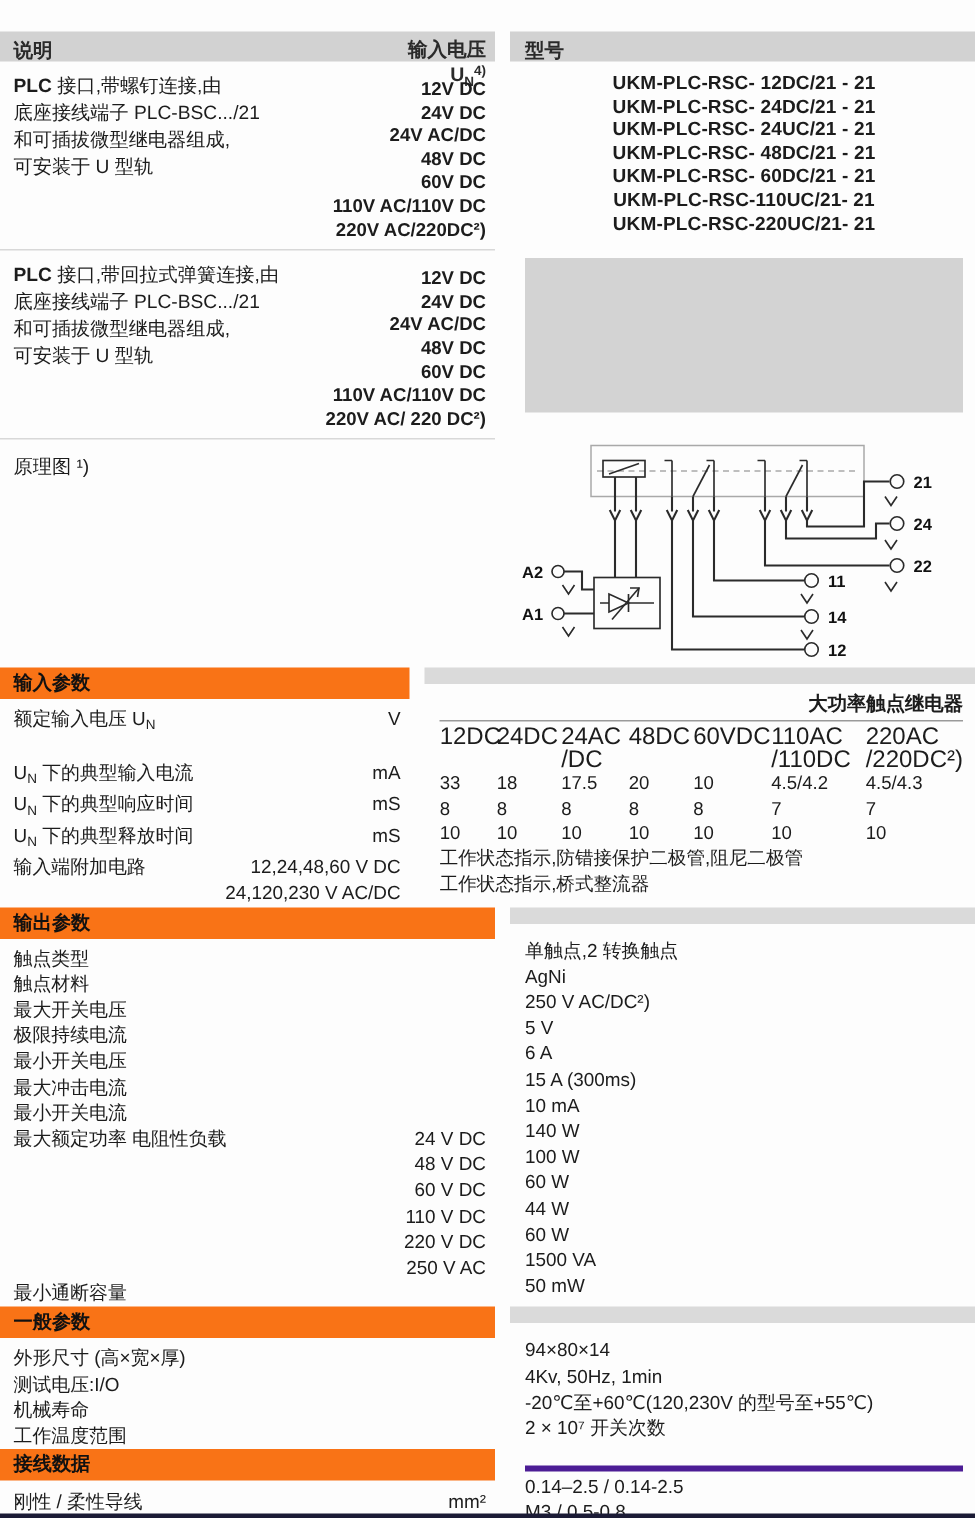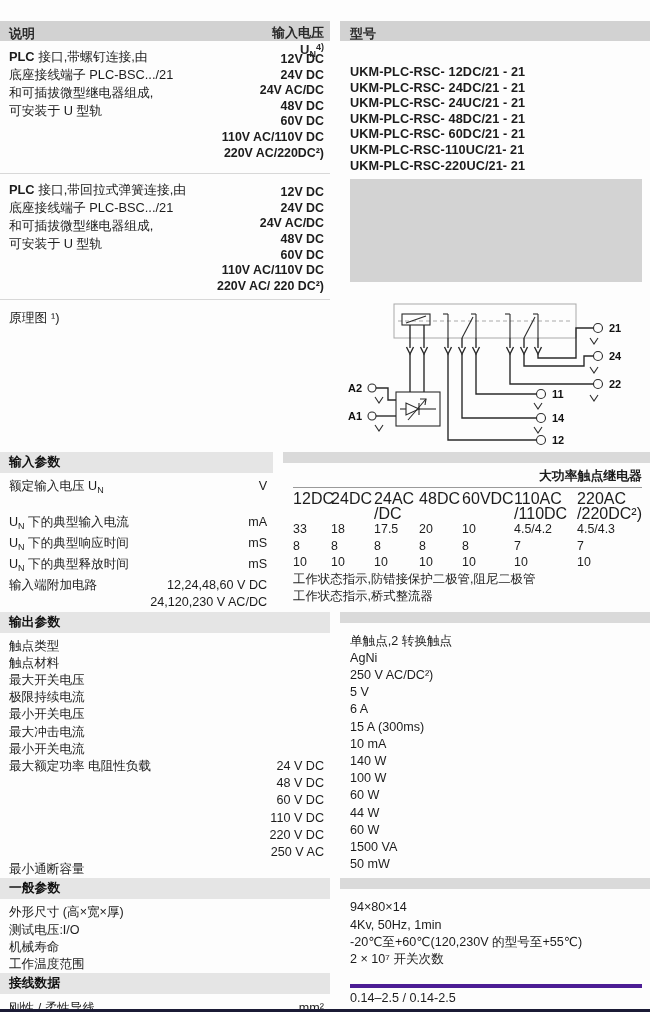--- a/index.html
+++ b/index.html
@@ -18,29 +18,29 @@
   .hdrleft{display:flex;justify-content:space-between;}
   .hdr-right{text-align:right;line-height:15px;}
   sub{font-size:9px;vertical-align:-3px;}
   sup{font-size:9px;vertical-align:4px;}
 
   
   .blk{position:relative;padding-top:6px;padding-bottom:5px;border-bottom:1px solid #d8d8d8;}
   .desc{position:absolute;left:9px;top:7px;line-height:18px;font-size:12.8px;white-space:nowrap;}
   .descb{font-weight:bold;}
   .volts{text-align:right;line-height:15.6px;font-size:12.4px;font-weight:bold;}
-  .models{line-height:15.6px;font-weight:bold;font-size:12.7px;padding-top:24px;letter-spacing:.1px;}
+  .models{line-height:15.6px;font-weight:bold;font-size:12.7px;padding-top:7px;letter-spacing:.1px;text-align:center;}
   .grayblock{background:#d3d3d3;height:103px;margin-top:5px;}
 
   
   .schband{height:152px;}
   .schlabel{padding-top:10px;font-size:12.8px;}
 
   
-  .secbar{background:#e5e5e5;font-weight:bold;font-size:12.8px;color:#111;
+  .secbar{background:#f97316;font-weight:bold;font-size:12.8px;color:#111;
           margin-left:-9px;margin-right:-6px;padding:2px 6px 2px 9px;}
   .rbar{background:#dadada;height:11px;margin:0 -8px 5px -10px;}
 
   
   .srow{display:flex;justify-content:space-between;line-height:17.2px;font-size:12.6px;}
   .sval{line-height:17.2px;font-size:12.6px;}
   .spacer14{height:14px;}
   .padt6{padding-top:5px;}
 
   

